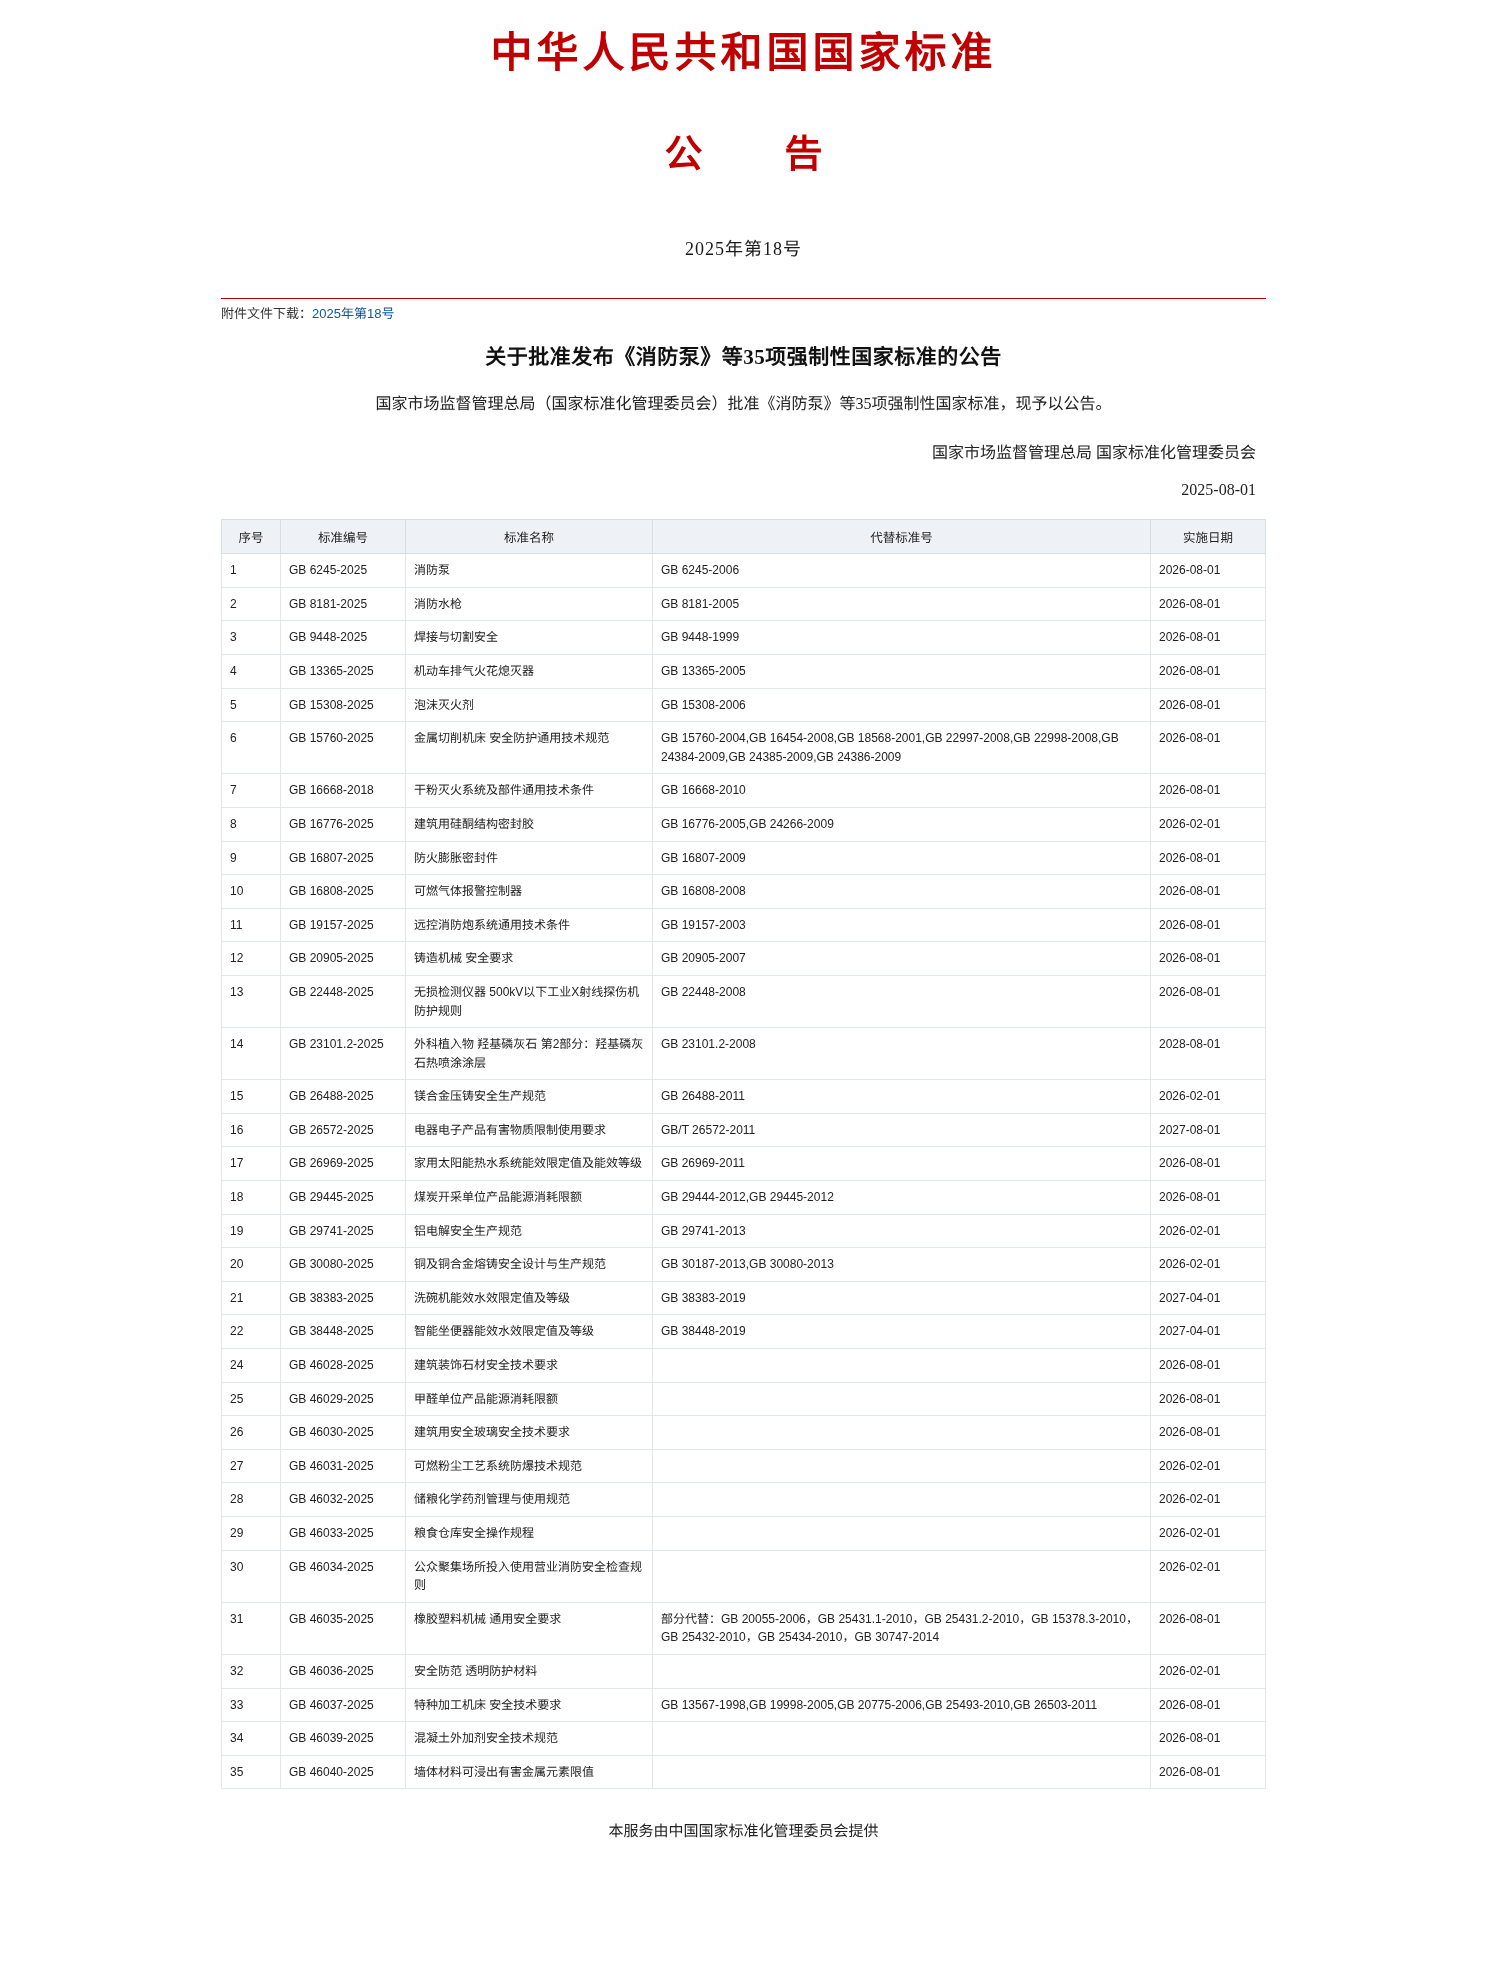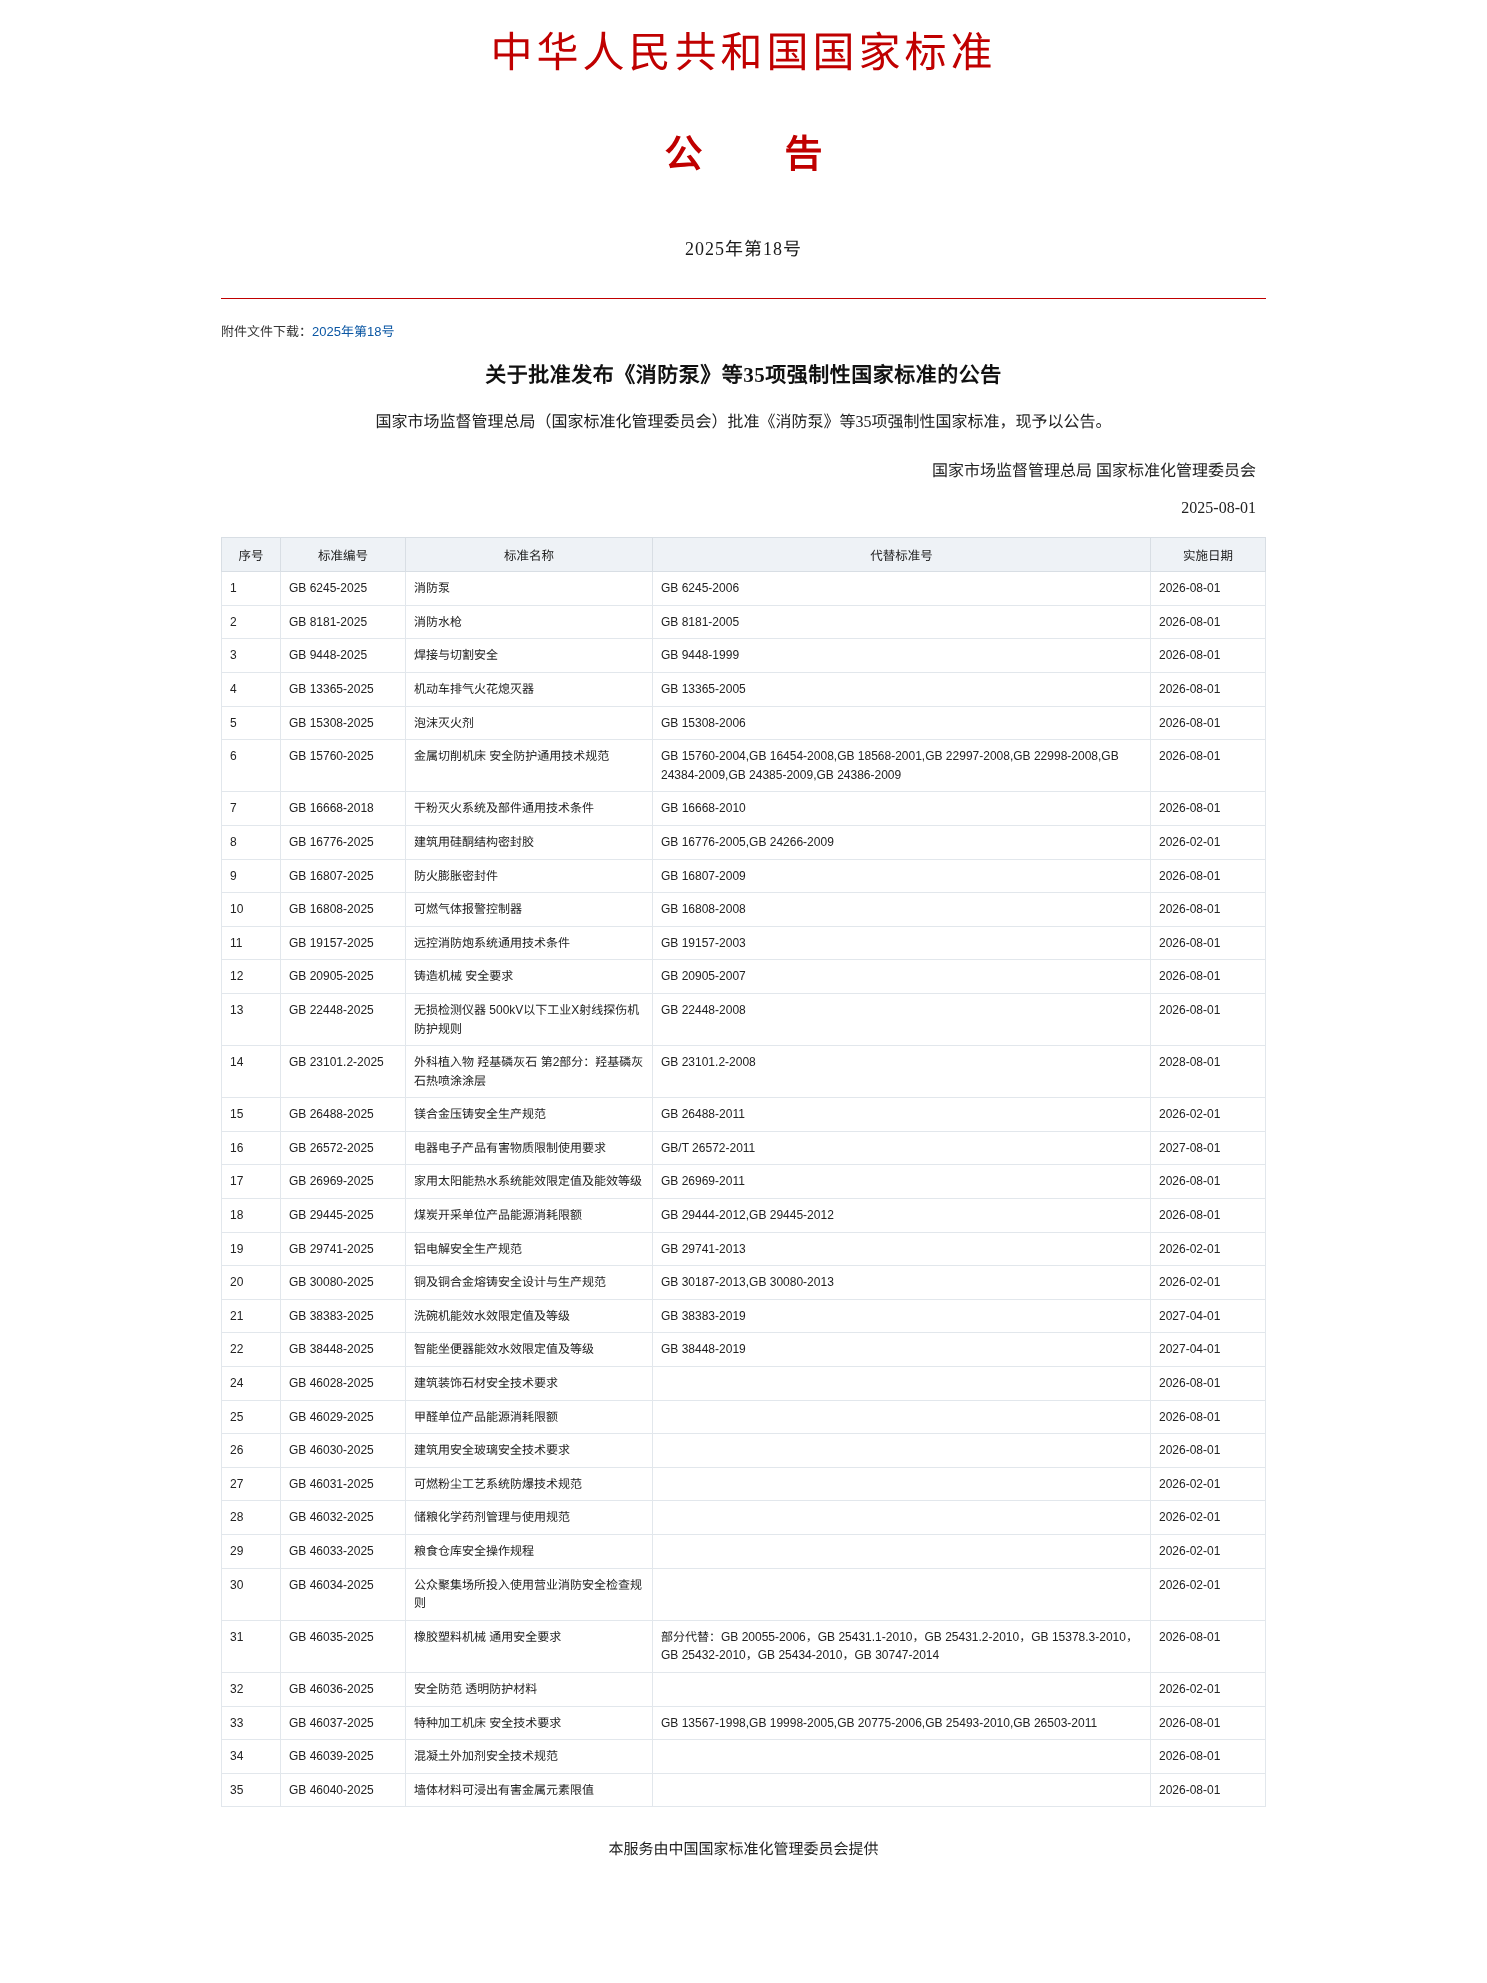--- a/index.html
+++ b/index.html
@@ -21,21 +21,21 @@
     box-sizing: border-box;
     padding: 0;
   }
   .doc-header {
     text-align: center;
     padding-top: 22px;
   }
   .main-title {
     color: #c00000;
     font-family: "Liberation Serif", "DejaVu Serif", serif;
-    font-weight: normal;
+    font-weight: bold;
     font-size: 42px;
     letter-spacing: 4px;
     margin: 0;
     padding: 0 0 0 0;
     line-height: 1.5;
   }
   .sub-title {
     color: #c00000;
     font-family: "Liberation Serif", "DejaVu Serif", serif;
     font-weight: bold;
@@ -52,21 +52,21 @@
     letter-spacing: 1px;
   }
   .rule {
     width: 1045px;
     margin: 38px auto 0 auto;
     border-top: 1px solid #c00000;
     height: 0;
   }
   .attach-row {
     width: 1045px;
-    margin: 22px auto 0 auto;
+    margin: 4px auto 0 auto;
     font-size: 13px;
     color: #333;
     text-align: left;
   }
   .attach-link {
     color: #0b57a4;
     text-decoration: none;
   }
   .notice-title {
     width: 1045px;

